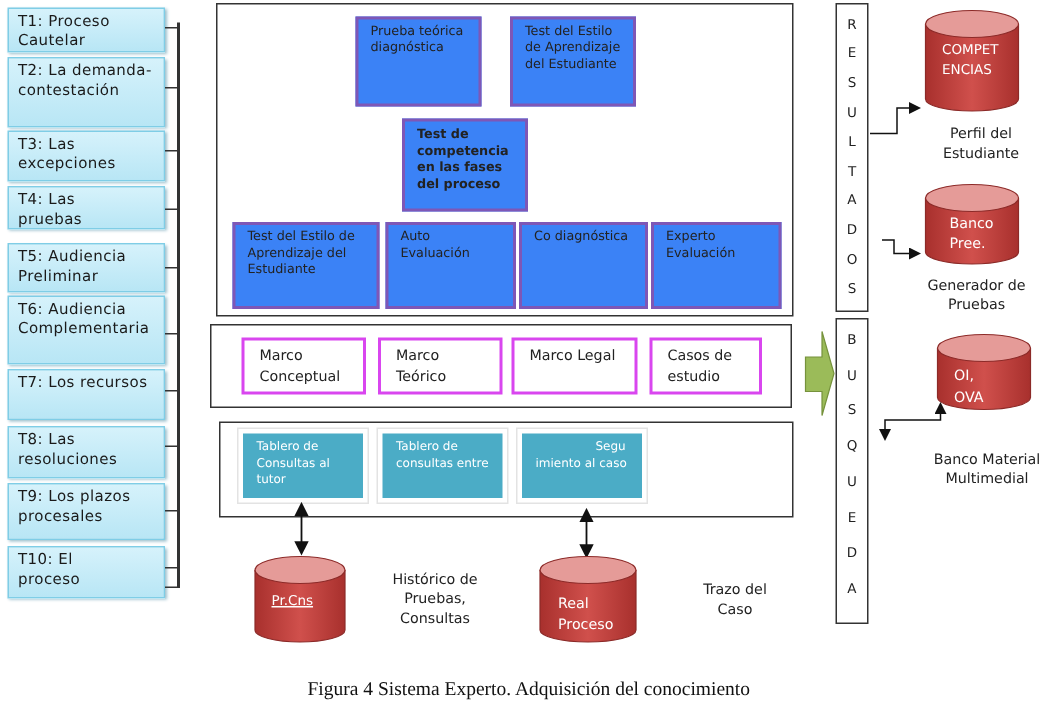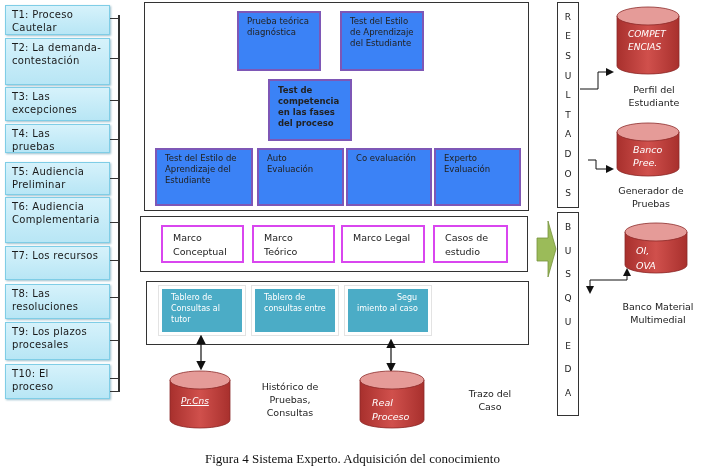--- a/index.html
+++ b/index.html
@@ -8,21 +8,21 @@
   .t-box { position:absolute; left:5px; width:105px; background:linear-gradient(#d6f2fb,#b8e6f5); border:1px solid #7fcde6; box-shadow:1px 1px 2px #9bbfcc; font-size:10px; line-height:13px; color:#1a1a1a; padding:2px 6px; box-sizing:border-box; letter-spacing:0.3px; }
   .t-box b { font-weight:normal; }
   .conn-v { position:absolute; left:118px; top:15px; width:1.5px; height:377px; background:#333; }
   .conn-h { position:absolute; left:110px; width:9px; height:1px; background:#333; }
   .panel { position:absolute; border:1px solid #333; background:#fff; box-sizing:border-box; }
   .pbox { position:absolute; border:2px solid #7e57b6; background:#3b82f6; font-size:8.5px; line-height:11px; color:#222; padding:3px 8px; box-sizing:border-box; }
   .rbox { position:absolute; border:2px solid #d946ef; background:#fff; font-size:9.5px; line-height:14px; color:#222; padding:4px 10px; box-sizing:border-box; }
   .bluebox { position:absolute; background:#4bacc6; color:#fff; font-size:8px; line-height:11px; padding:3px 9px; box-sizing:border-box; outline:1px solid #e3e3e3; outline-offset:3px; }
   .vcol { position:absolute; border:1px solid #333; background:#fff; box-sizing:border-box; display:flex; flex-direction:column; align-items:center; }
   .vcol span { font-size:9px; color:#222; display:block; }
-  .cyl-label { position:absolute; color:#fff; font-size:9px; line-height:13px;font-style:italic; }
+  .cyl-label { position:absolute; color:#fff; font-size:9px; line-height:13px; }
   .caption-text { position:absolute; font-size:9.5px; line-height:13px; color:#222; text-align:center; }
   .fig-caption { position:absolute; left:0; width:705px; top:451px; text-align:center; font-family:"Liberation Serif", serif; font-size:13px; color:#111; }
 </style>
 </head>
 <body>
 
 <div>
   <div class="t-box" style="top:5px;height:30px;"><b>T1:</b> <b>Proceso</b><br><span>Cautelar</span></div>
   <div class="t-box" style="top:38px;height:47px;"><b>T2:</b> <span>La demanda-contestación</span></div>
   <div class="t-box" style="top:87px;height:34px;"><b>T3:</b> <span>Las excepciones</span></div>
@@ -47,21 +47,21 @@
   <div class="conn-h" style="top:378px;"></div>
   <div class="conn-h" style="top:391px;"></div>
 </div>
 
 <div class="panel" style="left:144px;top:2px;width:385px;height:209px;">
   <div class="pbox" style="left:92px;top:8px;width:84px;height:60px;"><span>Prueba teórica diagnóstica</span></div>
   <div class="pbox" style="left:195px;top:8px;width:84px;height:60px;"><span>Test del Estilo de Aprendizaje del Estudiante</span></div>
   <div class="pbox" style="left:123px;top:76px;width:84px;height:62px;padding-top:4px;font-weight:bold;"><span>Test de competencia en las fases del proceso</span></div>
   <div class="pbox" style="left:10px;top:145px;width:98px;height:58px;"><span>Test del Estilo de Aprendizaje del Estudiante</span></div>
   <div class="pbox" style="left:112px;top:145px;width:87px;height:58px;"><span>Auto Evaluación</span></div>
-  <div class="pbox" style="left:201px;top:145px;width:86px;height:58px;"><span>Co evaluación</span></div>
+  <div class="pbox" style="left:201px;top:145px;width:86px;height:58px;"><span>Co diagnóstica</span></div>
   <div class="pbox" style="left:289px;top:145px;width:87px;height:58px;"><span>Experto Evaluación</span></div>
 </div>
 
 <div class="panel" style="left:140px;top:216px;width:388px;height:56px;">
   <div class="rbox" style="left:20px;top:8px;width:83px;height:38px;"><span>Marco Conceptual</span></div>
   <div class="rbox" style="left:111px;top:8px;width:83px;height:38px;"><span>Marco Teórico</span></div>
   <div class="rbox" style="left:200px;top:8px;width:84px;height:38px;"><span>Marco Legal</span></div>
   <div class="rbox" style="left:292px;top:8px;width:75px;height:38px;"><span>Casos de estudio</span></div>
 </div>
 

